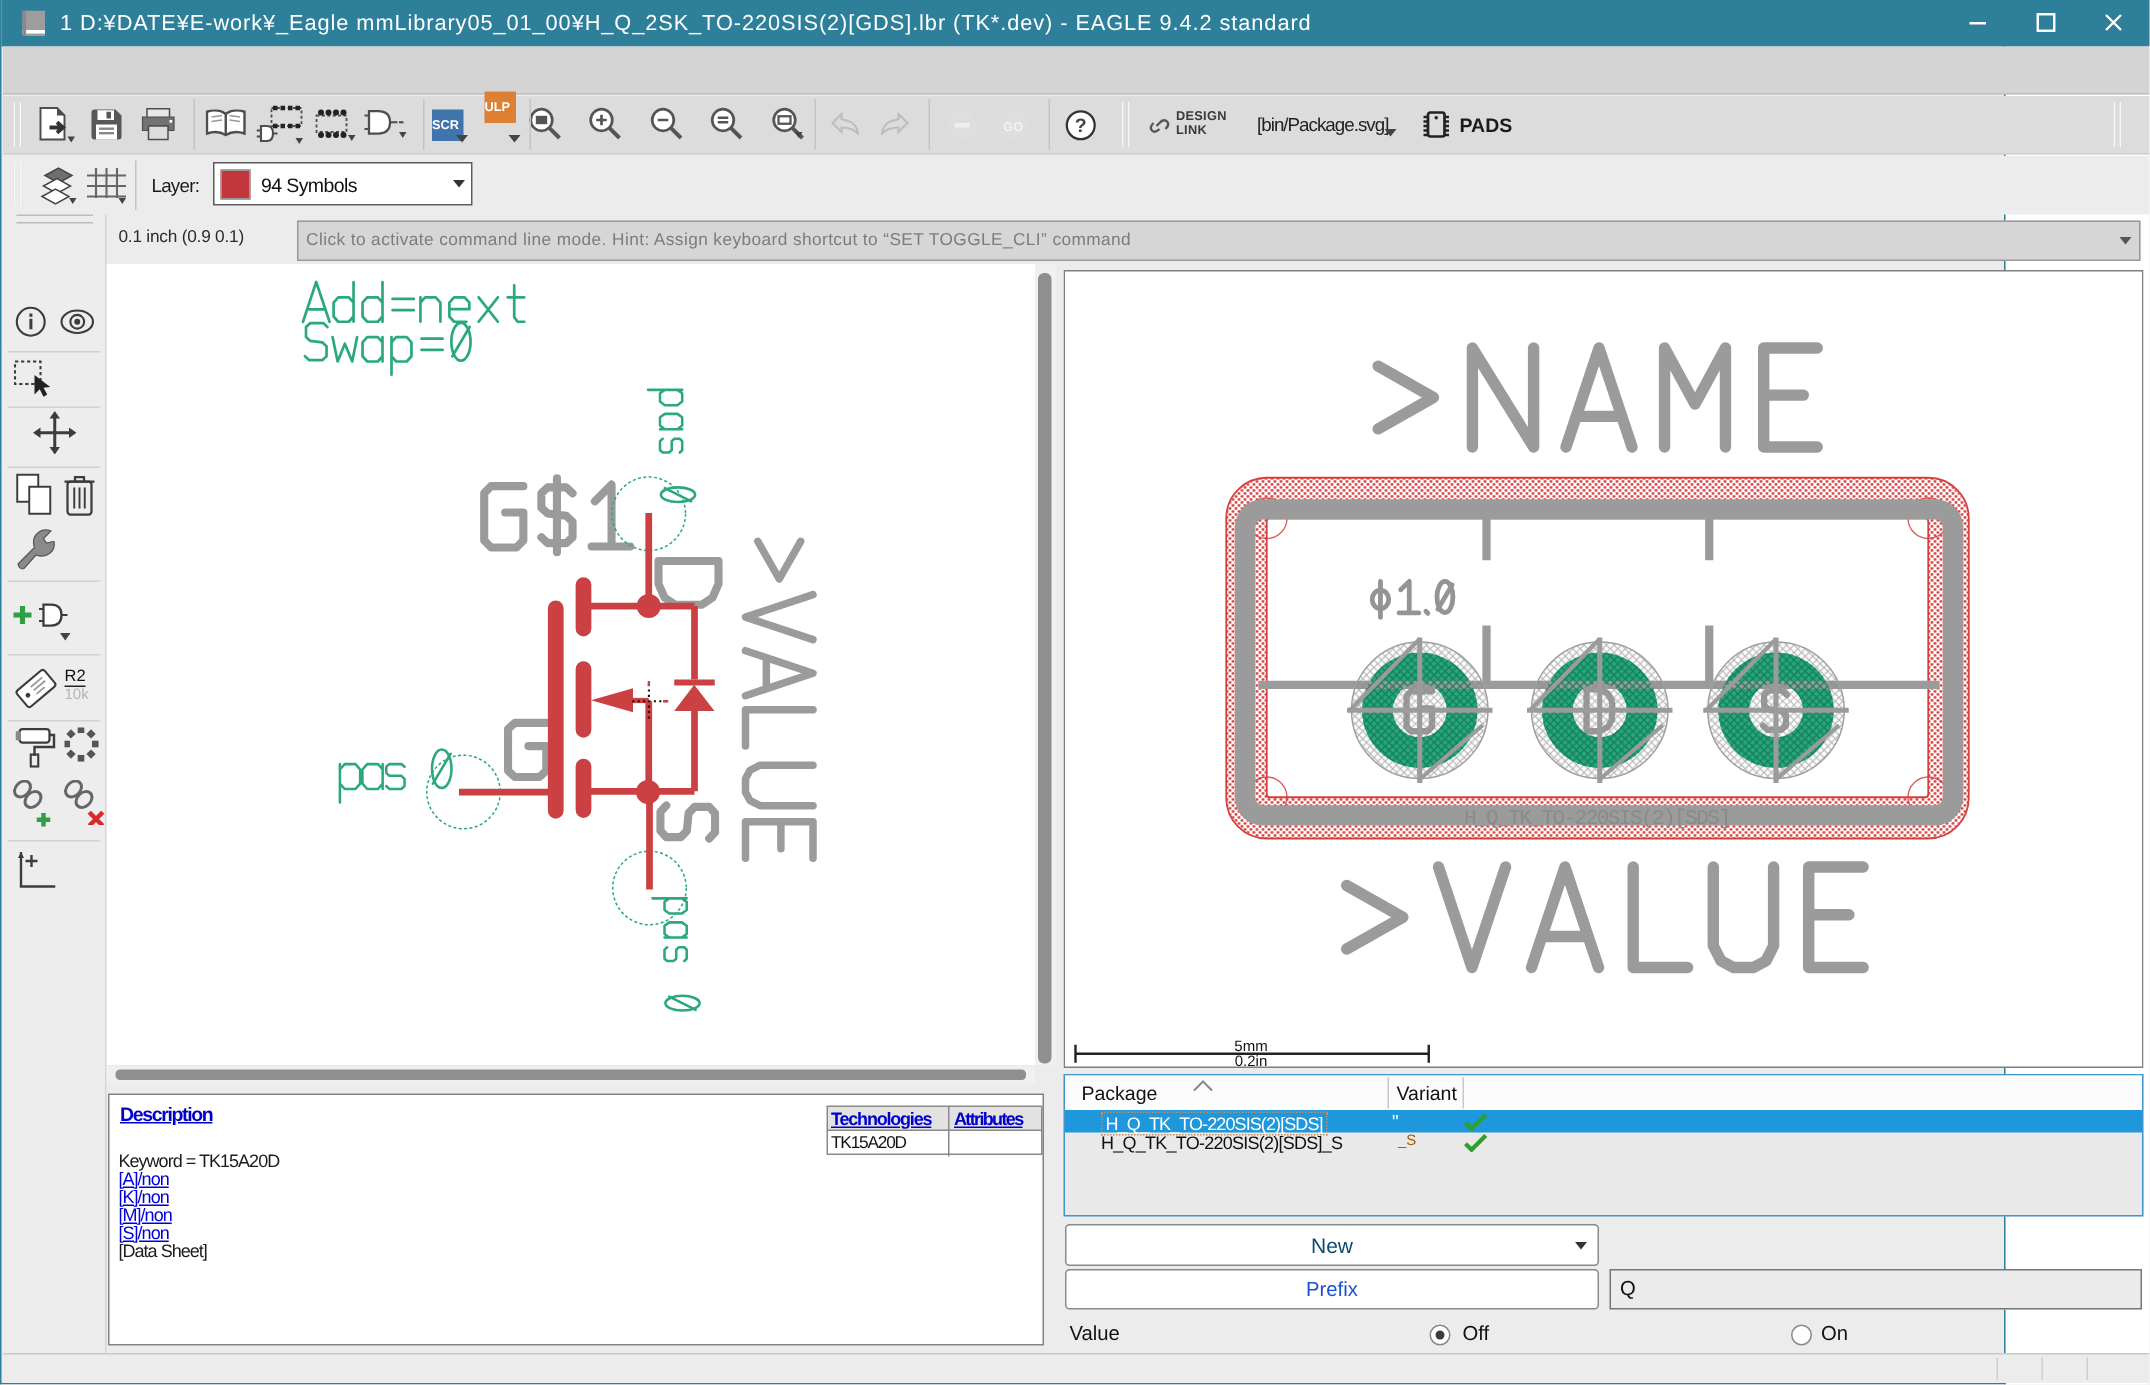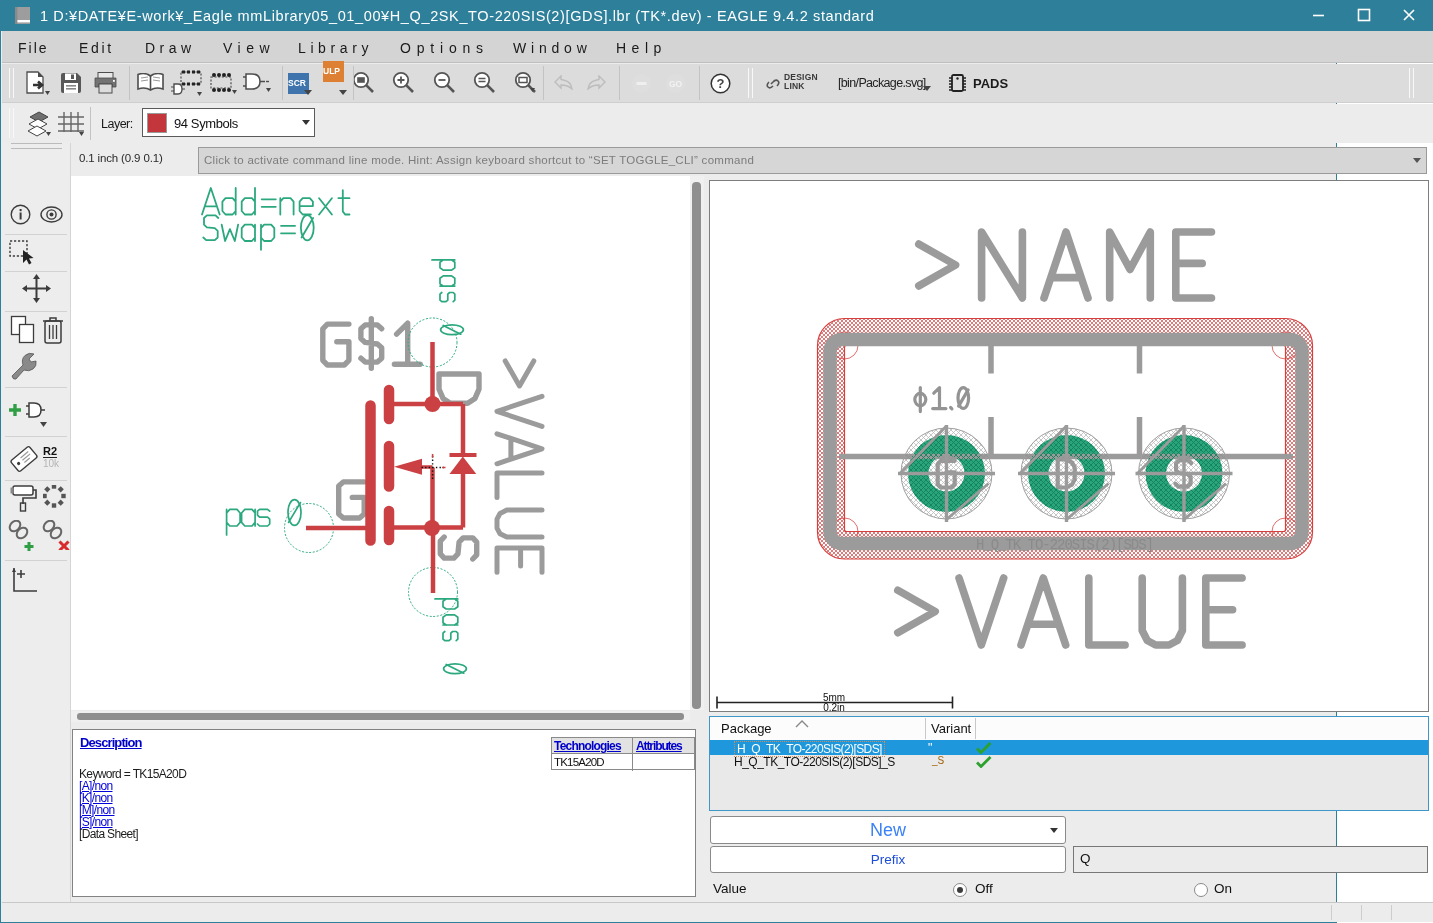--- a/index.html
+++ b/index.html
@@ -22,30 +22,20 @@
       <rect x="2" y="0" width="2.4" height="17" fill="#8a8a8a"></rect>
     </svg>
   <div class="abs" style="left:39px;top:8px;font-size:14.5px;color:#fff;letter-spacing:0.62px">1 D:¥DATE¥E-work¥_Eagle mmLibrary05_01_00¥H_Q_2SK_TO-220SIS(2)[GDS].lbr (TK*.dev) - EAGLE 9.4.2 standard</div>
   <svg class="abs" style="left:1306px;top:6px" width="115" height="19" viewBox="0 0 115 19">
     <path d="M6,9.5 L17,9.5" stroke="#fff" stroke-width="1.6"></path>
     <rect x="51.5" y="3.5" width="11" height="11" fill="none" stroke="#fff" stroke-width="1.6"></rect>
     <path d="M97,4 L107,14 M107,4 L97,14" stroke="#fff" stroke-width="1.6"></path>
   </svg>
 
   <div class="abs" style="left:1px;top:31px;width:1431px;height:32px;background:#d4d4d4;border-bottom:1px solid #bfbfbf"></div>
-  <div class="abs" style="top:40px;left:0;width:100%;height:18px;font-size:14px;color:#1a1a1a">
-    <span class="abs" style="left:17px;letter-spacing:2px">File</span>
-      <span class="abs" style="left:78px;letter-spacing:2.7px">Edit</span>
-    <span class="abs" style="left:144px;letter-spacing:4.5px">Draw</span>
-      <span class="abs" style="left:222px;letter-spacing:5.5px">View</span>
-    <span class="abs" style="left:297px;letter-spacing:4.6px">Library</span>
-      <span class="abs" style="left:399px;letter-spacing:5.8px">Options</span>
-    <span class="abs" style="left:512px;letter-spacing:4.8px">Window</span>
-      <span class="abs" style="left:615px;letter-spacing:5.5px">Help</span>
-  </div>
 
   <div class="abs" style="left:1px;top:64px;width:1431px;height:39px;background:#dcdcdc;border-bottom:1px solid #cfcfcf"></div>
   <div class="abs" style="left:1px;top:104px;width:1431px;height:39px;background:#ececec"></div>
   <div class="grip" style="left:8px;top:68px;height:30px"></div>
     <div class="grip" style="left:12px;top:68px;height:30px"></div>
     <svg style="position:absolute;left:24px;top:71px" width="26" height="26" viewBox="0 0 26 26">
       <path d="M2,1 L13,1 L18,6 L18,22 L2,22 Z" fill="#fff" stroke="#4d4d4d" stroke-width="1.3"></path>
       <path d="M13,1 L13,6 L18,6 Z" fill="#4d4d4d"></path>
       <path d="M8,14 L16,14 M13,10.5 L17,14 L13,17.5" stroke="#333" stroke-width="2.6" fill="none"></path>
       <path d="M20,20 L25,20 L22.5,24 Z" fill="#444"></path>
@@ -238,21 +228,21 @@
       <path d="M21,10 L18,10 M21,18 L18,18 M33,14 L37,14" stroke="#3c3c3c" stroke-width="1.4"></path>
       <path d="M32,26 L39,26 L35.5,31 Z" fill="#444"></path>
     </svg>
     <svg style="position:absolute;left:7px;top:443px" width="32" height="32" viewBox="0 0 32 32">
       <g transform="rotate(-40 16 16)">
         <rect x="4" y="9" width="24" height="14" rx="2" fill="#fff" stroke="#3c3c3c" stroke-width="1.4"></rect>
         <circle cx="9" cy="16" r="1.6" fill="#3c3c3c"></circle>
         <path d="M14,13 L24,13 M14,16 L24,16 M14,19 L21,19" stroke="#999" stroke-width="1.2"></path>
       </g>
     </svg>
-    <div style="position:absolute;left:42px;top:446px;font-size:11px;font-weight:bold;color:#111;border-bottom:1.5px solid #222;line-height:11px">R2</div>
+    <div style="position:absolute;left:42px;top:446px;font-size:11px;font-weight:normal;color:#111;border-bottom:1.5px solid #222;line-height:11px">R2</div>
     <div style="position:absolute;left:42px;top:459px;font-size:10px;color:#b5b5b5;line-height:10px">10k</div>
     <svg style="position:absolute;left:8px;top:484px" width="30" height="28" viewBox="0 0 30 28">
       <rect x="4" y="2" width="20" height="9" rx="2" fill="#fff" stroke="#3c3c3c" stroke-width="1.5"></rect>
       <rect x="1.5" y="3.5" width="3" height="6" fill="#888"></rect>
       <path d="M24,6 L27,6 L27,14 L14,14 L14,20" fill="none" stroke="#3c3c3c" stroke-width="1.6"></path>
       <rect x="11.5" y="19" width="5" height="8" fill="none" stroke="#3c3c3c" stroke-width="1.4"></rect>
     </svg>
     <svg style="position:absolute;left:42px;top:485px" width="26" height="26" viewBox="0 0 26 26">
       <rect x="18.3" y="8.8" width="4.4" height="4.4" fill="#555" transform="rotate(0 20.5 11.0)"></rect>
       <rect x="15.5" y="15.5" width="4.4" height="4.4" fill="#555" transform="rotate(45 17.7 17.7)"></rect>
@@ -420,21 +410,21 @@
     <svg style="position:absolute;left:266px;top:25px" width="16" height="12" viewBox="0 0 16 12">
         <path d="M1,6.5 L5,10.5 L14.5,1" fill="none" stroke="#2da12d" stroke-width="2.8"></path>
       </svg>
     <div style="position:absolute;left:24px;top:38px;font-size:12px;color:#111;letter-spacing:-0.5px">H_Q_TK_TO-220SIS(2)[SDS]_S</div>
     <div style="position:absolute;left:222px;top:38px;font-size:10px;color:#a16207">_S</div>
     <svg style="position:absolute;left:266px;top:39px" width="16" height="12" viewBox="0 0 16 12">
         <path d="M1,6.5 L5,10.5 L14.5,1" fill="none" stroke="#2da12d" stroke-width="2.8"></path>
       </svg>
     </div>
 
-  <div class="abs" style="left:709px;top:816px;width:356px;height:28px;background:#fff;border:1px solid #8a8a8a;border-radius:3px;font-size:18px;color:#3b82f6;text-align:center;line-height:26px">New</div>
+  <div class="abs" style="left:709px;top:816px;width:356px;height:28px;background:#fff;border:1px solid #8a8a8a;border-radius:3px;font-size:14px;color:#0c4a6e;text-align:center;line-height:26px">New</div>
   <div class="arr" style="left:1049px;top:828px;border-top-color:#333"></div>
   <div class="abs" style="left:709px;top:846px;width:356px;height:27px;background:#fff;border:1px solid #8a8a8a;border-radius:3px;font-size:13.5px;color:#1d4ed8;text-align:center;line-height:25px">Prefix</div>
   <div class="abs" style="left:1072px;top:846px;width:355px;height:27px;background:#ebebeb;border:1px solid #777">
     <div style="position:absolute;left:6px;top:4px;font-size:13.5px;color:#111">Q</div>
     </div>
 
   <div class="abs" style="left:712px;top:881px;font-size:13.5px;color:#111">Value</div>
   <div class="abs" style="left:952px;top:883px;width:14px;height:14px;border:1px solid #8a8a8a;border-radius:50%;background:#fff"></div>
   <div class="abs" style="left:956px;top:887px;width:6px;height:6px;border-radius:50%;background:#3c3c3c"></div>
   <div class="abs" style="left:974px;top:881px;font-size:13.5px;color:#111">Off</div>

